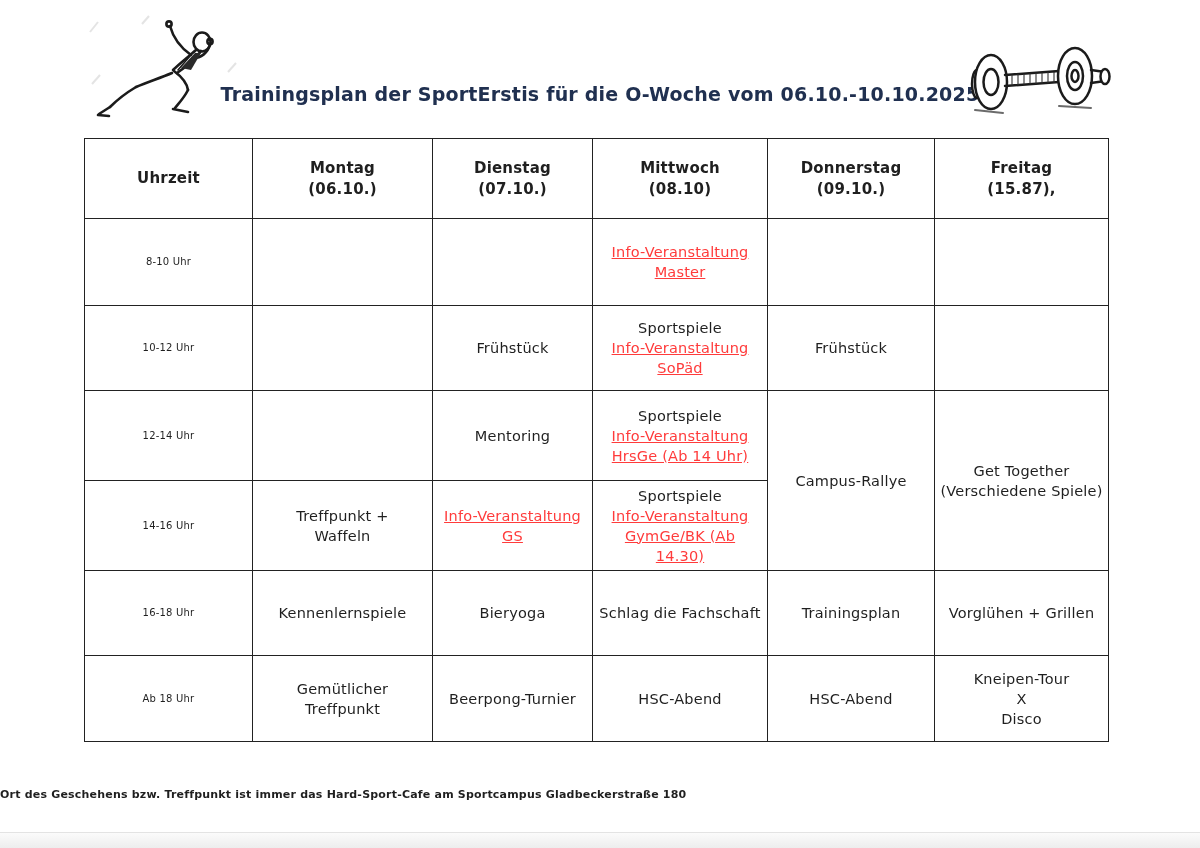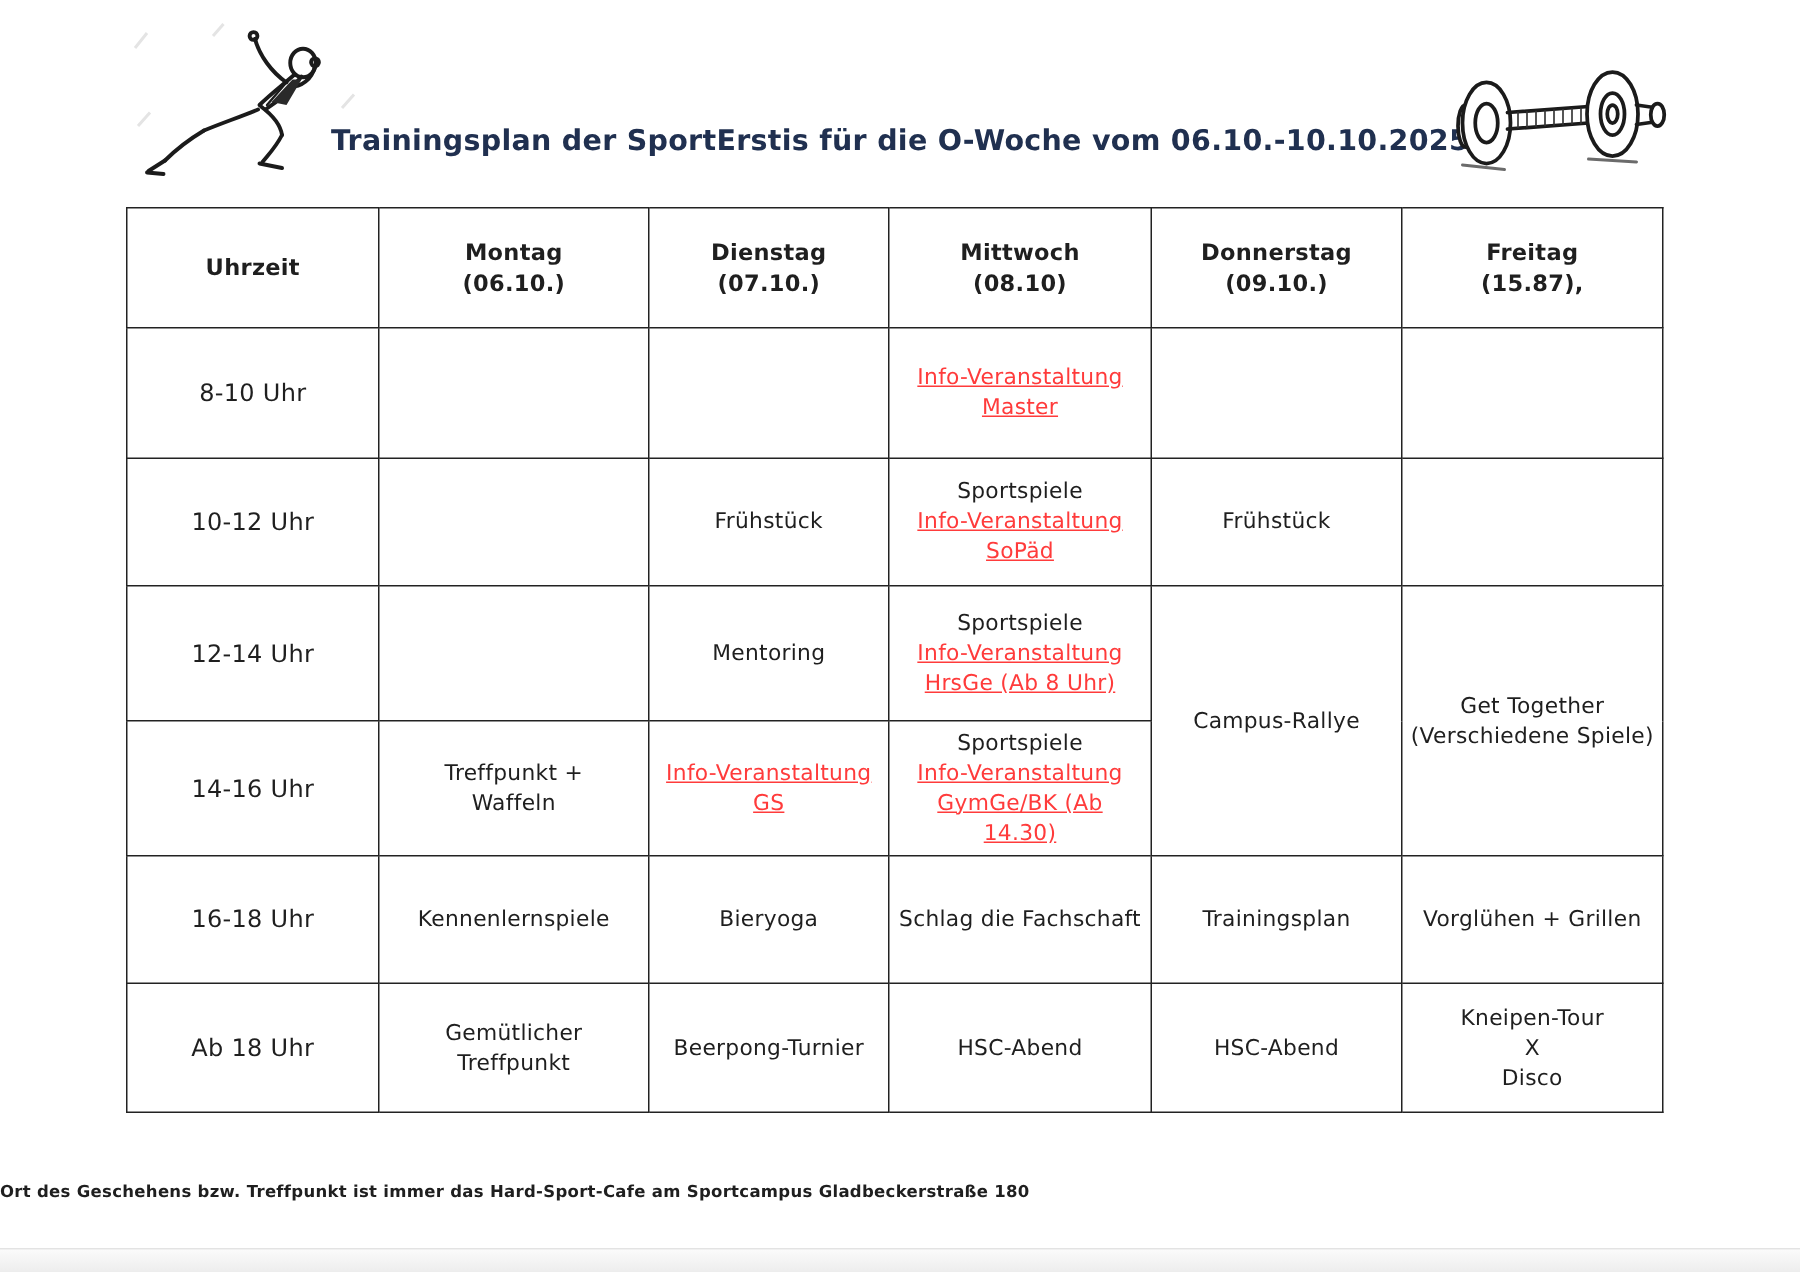--- a/index.html
+++ b/index.html
@@ -25,21 +25,21 @@
     color:#1f1f1f;
   }
   .schedule th, .schedule td {
     border:1.6px solid #222222;
     text-align:center; vertical-align:middle;
     padding:2px 3px;
     font-size:14.5px; line-height:20px;
     letter-spacing:0.2px;
   }
   .schedule th { font-weight:bold; font-size:15px; line-height:21px; }
-  .schedule td.time { font-size:16px; }
+  .schedule td.time { font-size:10px; }
   .schedule .line { white-space:nowrap; }
   .schedule .red { color:var(--highlight,#ff3b3b);text-decoration:underline; }
 
   col.c0{width:168px} col.c1{width:180px} col.c2{width:160px}
   col.c3{width:175px} col.c4{width:167px} col.c5{width:174px}
 
   .schedule thead tr          { height:80px; }
   .schedule tbody tr:nth-child(1){ height:87px; }
   .schedule tbody tr:nth-child(2){ height:85px; }
   .schedule tbody tr:nth-child(3){ height:90px; }
@@ -185,21 +185,21 @@
         </tr>
         <tr>
           <td class="time">12-14 Uhr</td>
           <td></td>
           <td>
             <div class="line">Mentoring</div>
           </td>
           <td>
             <div class="line">Sportspiele</div>
             <div class="line red">Info-Veranstaltung</div>
-            <div class="line red">HrsGe (Ab 8 Uhr)</div>
+            <div class="line red">HrsGe (Ab 14 Uhr)</div>
           </td>
           <td rowspan="2">
             <div class="line">Campus-Rallye</div>
           </td>
           <td rowspan="2">
             <div class="line">Get Together</div>
             <div class="line">(Verschiedene Spiele)</div>
           </td>
         </tr>
         <tr>

